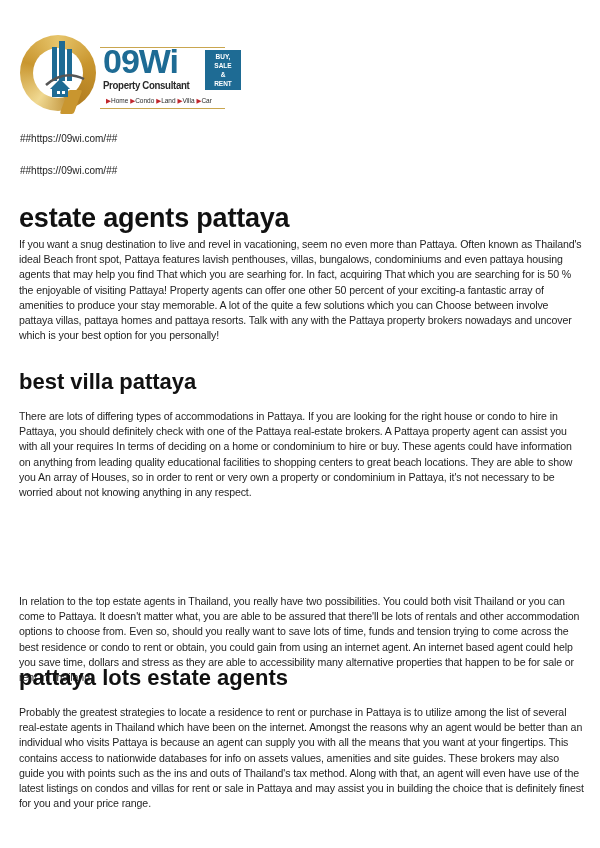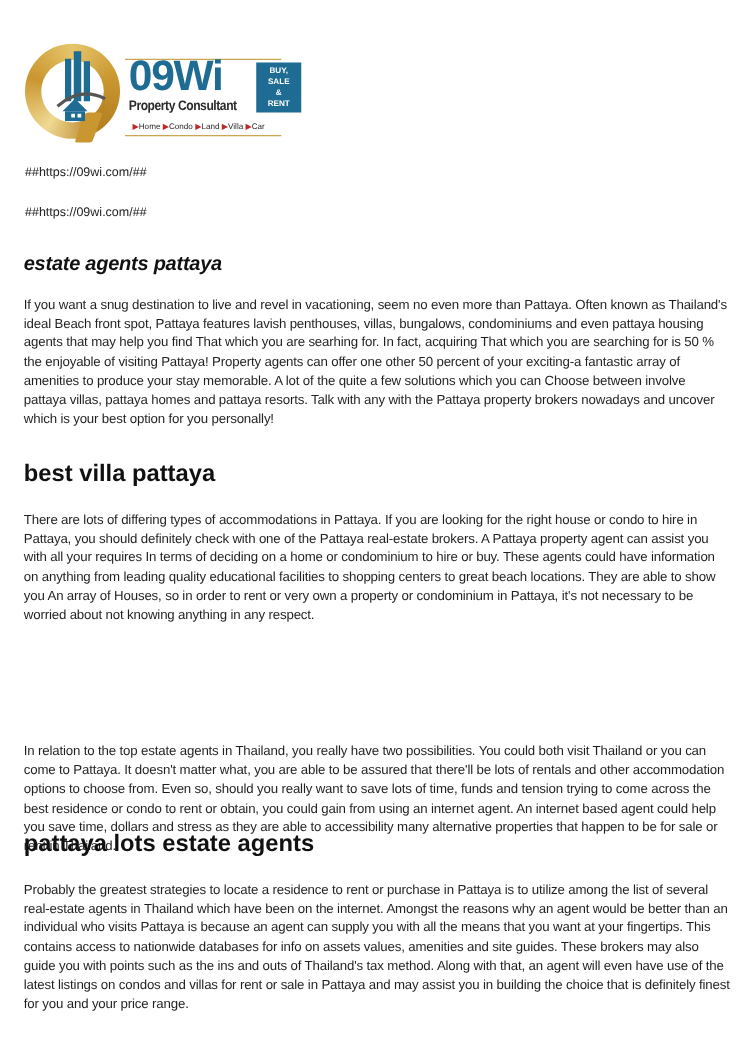--- a/index.html
+++ b/index.html
@@ -49,25 +49,25 @@
   }
   .logo-cats .arrow { color: #c0272d; }
 
   
   .url { position: absolute; left: 20px; font-size: 10px; color: #222; }
   .url1 { top: 133px; }
   .url2 { top: 165px; }
 
   h1 {
     position: absolute; left: 19px; top: 203px; margin: 0;
-    font-size: 16px; font-weight: bold; color: #111; letter-spacing: -0.2px; font-style: italic;
+    font-size: 27px; font-weight: bold; color: #111; letter-spacing: -0.2px;
   }
   h2 {
     position: absolute; left: 19px; margin: 0;
-    font-size: 19px; font-weight: bold; color: #111;
+    font-size: 22px; font-weight: bold; color: #111;
   }
   p {
     position: absolute; left: 19px; width: 566px; margin: 0;
     font-size: 10.6px; line-height: 15.2px; color: #1f1f1f; letter-spacing: -0.12px;
   }
   .p1 { top: 237px; }
   .h2a { top: 369px; }
   .p2 { top: 409px; }
   .h2b { top: 517px; }
   .p3 { top: 557px; margin-top: 37px; }

